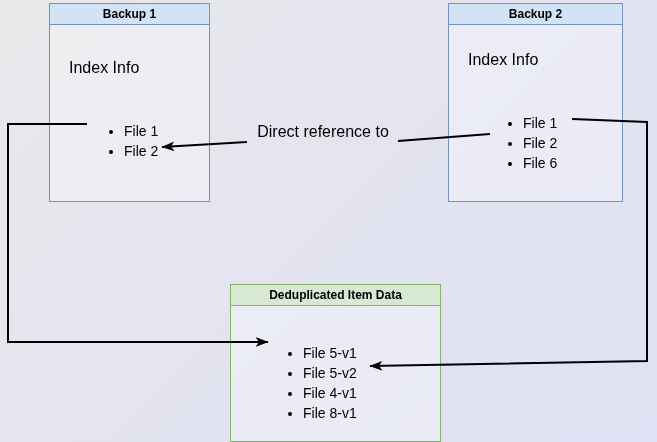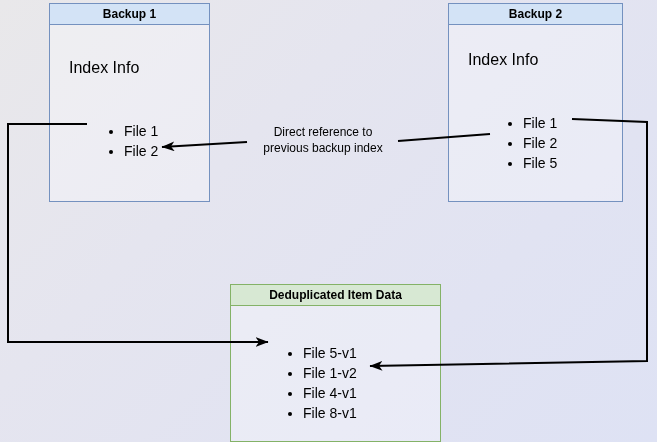--- a/index.html
+++ b/index.html
@@ -44,21 +44,21 @@
   #backup1 .file-list { top:88px; }
   #backup2 .file-list { top:80px; }
   #dedup   .file-list { top:29px; padding-left:64px; }
 
   #backup1 { left:49px;  top:3px;   width:161px; height:199px; }
   #backup2 { left:448px; top:3px;   width:175px; height:199px; }
   #dedup   { left:230px; top:284px; width:211px; height:158px;justify-content:space-between; }
 
   .edge-label {
     position:absolute; left:243px; top:124px; width:160px;
-    text-align:center; font-size:12px; line-height:16px; z-index:6;
+    text-align:center; font-size:16px; line-height:16px; z-index:6;
   }
 </style>
 </head>
 <body>
 
 <div class="canvas">
 
   <svg class="edges" viewBox="0 0 657 442" xmlns="http://www.w3.org/2000/svg">
     <defs>
       <marker id="arrowhead" viewBox="0 0 12 9" refX="11.5" refY="4.5" markerWidth="13" markerHeight="10" orient="auto" markerUnits="userSpaceOnUse">
@@ -85,35 +85,34 @@
     </div>
   </div>
 
   <div class="box blue" id="backup2">
     <div class="box-header">Backup 2</div>
     <div class="box-body">
       <div class="section-label">Index Info</div>
       <ul class="file-list">
         <li>File 1</li>
         <li>File 2</li>
-        <li>File 5</li>
+        <li>File 6</li>
       </ul>
     </div>
   </div>
 
   <div class="box green" id="dedup">
     <div class="box-header">Deduplicated Item Data</div>
     <div class="box-body">
       <ul class="file-list">
         <li>File 5-v1</li>
-        <li>File 1-v2</li>
+        <li>File 5-v2</li>
         <li>File 4-v1</li>
         <li>File 8-v1</li>
       </ul>
     </div>
   </div>
 
   <div class="edge-label">
     <div>Direct reference to</div>
-    <div>previous backup index</div>
   </div>
 
 </div>
 
 </body></html>

